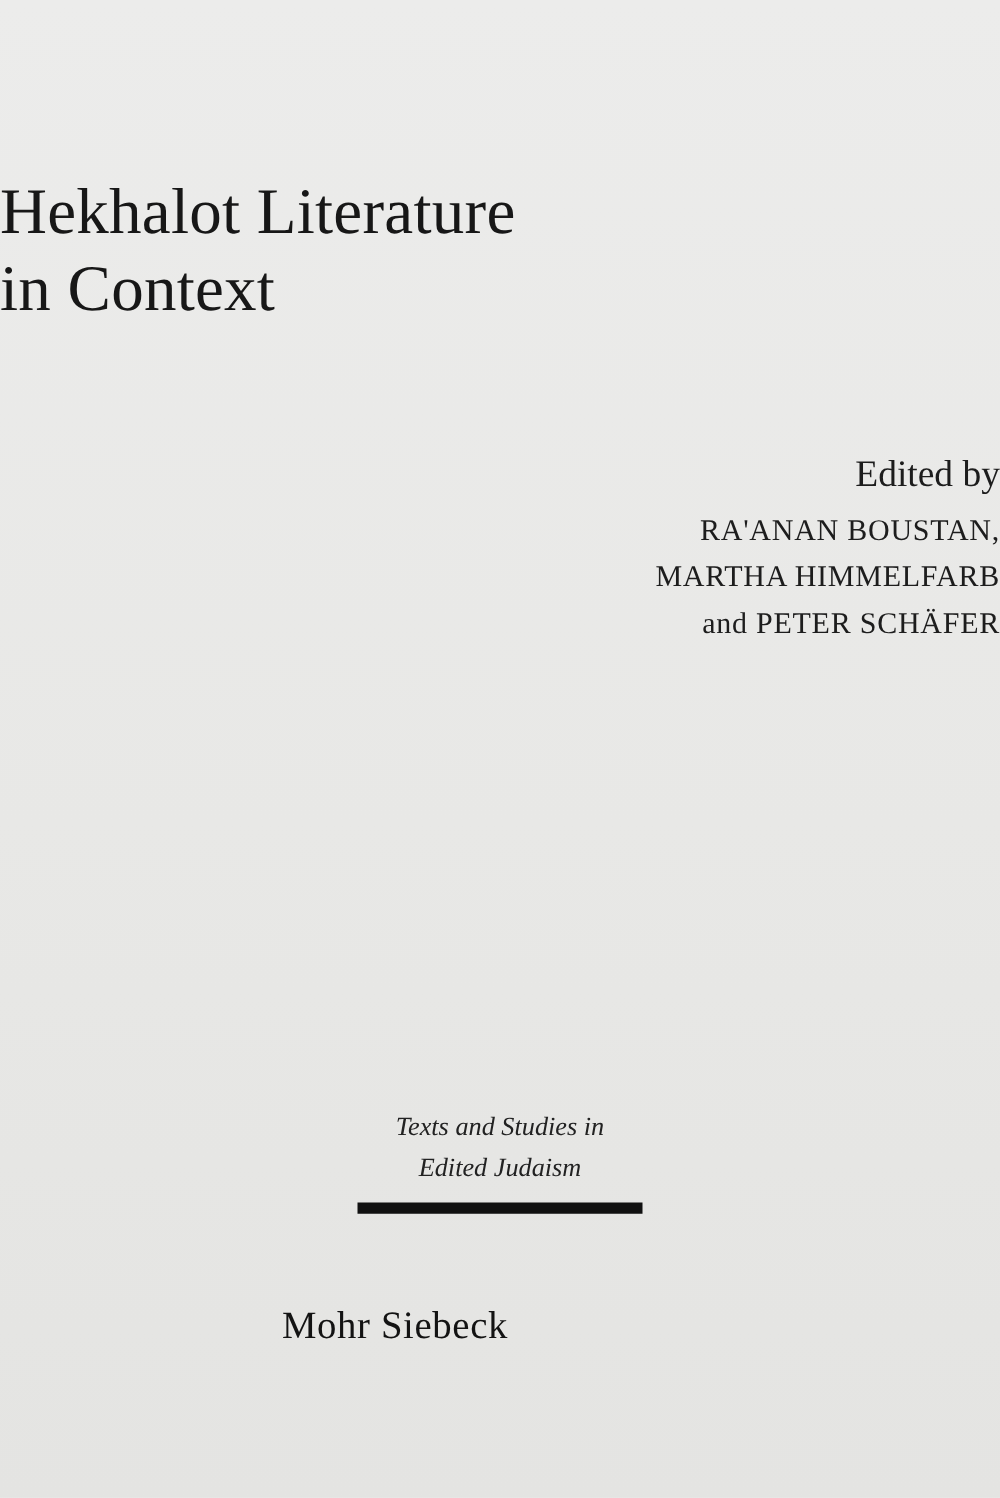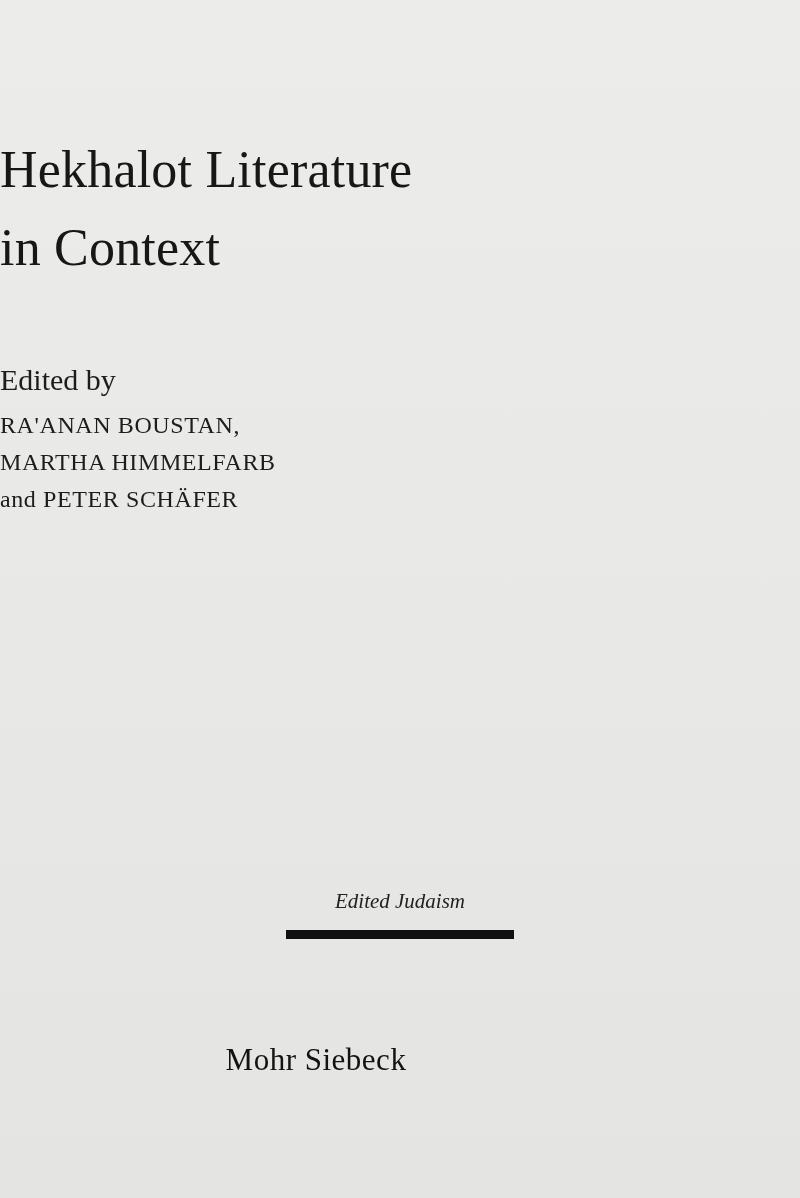--- a/index.html
+++ b/index.html
@@ -30,28 +30,28 @@
   }
   .title-line {
     font-family: "Liberation Serif", serif;
     font-size: 52px;
     line-height: 1.15;
     letter-spacing: 0.2px;
     color: #171717;
     font-weight: 400;
   }
   .title-line.second {
-    margin-top: 18px;
+    margin-top: 2px;
   }
   .editors-block {
     position: absolute;
     top: 360px;
     left: 0;
     width: 800px;
-    text-align: left;
+    text-align: right;
   }
   .edited-by {
     font-size: 30px;
     line-height: 1.3;
     color: #1d1d1d;
     margin-bottom: 8px;
   }
   .editor-name {
     font-size: 24px;
     line-height: 1.55;
@@ -105,19 +105,20 @@
   </div>
 
   <div class="editors-block">
     <div class="edited-by">Edited by</div>
     <div class="editor-name">RA'ANAN BOUSTAN,</div>
     <div class="editor-name">MARTHA HIMMELFARB</div>
     <div class="editor-name">and PETER SCHÄFER</div>
   </div>
 
   <div class="series-block">
+    <div class="series-line">Texts and Studies in</div>
     <div class="series-line">Edited Judaism</div>
     <div class="rule"></div>
   </div>
 
   <div class="publisher">Mohr Siebeck</div>
 
 </div>
 
 </body></html>

